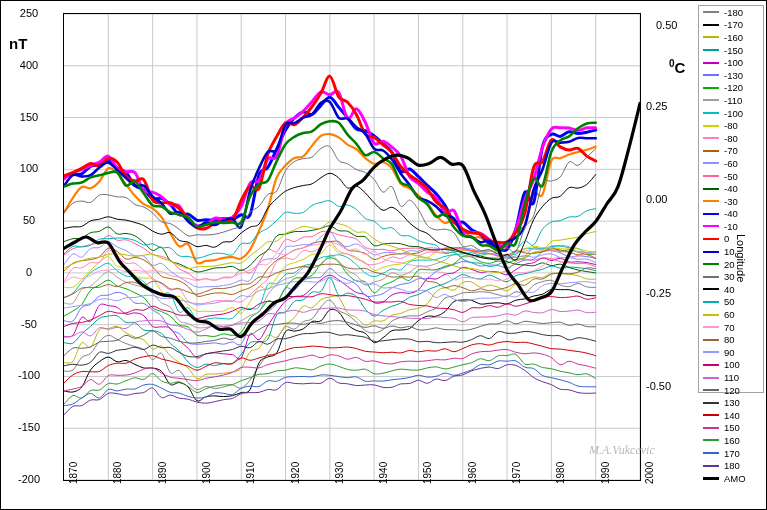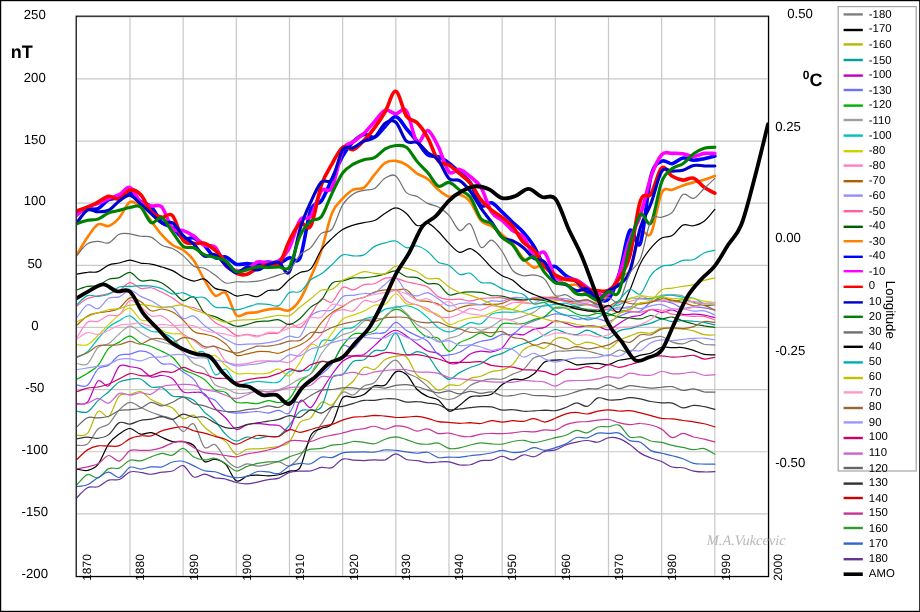--- a/index.html
+++ b/index.html
@@ -263,27 +263,27 @@
   </div>
 
 <div class="ylab" style="left: 2px; top: 472px;">-200</div>
     <div class="ylab" style="left: 2px; top: 420.222px;">-150</div>
     <div class="ylab" style="left: 2px; top: 368.444px;">-100</div>
     <div class="ylab" style="left: 2px; top: 316.667px;">-50</div>
     <div class="ylab" style="left: 2px; top: 264.889px;">0</div>
     <div class="ylab" style="left: 2px; top: 213.111px;">50</div>
     <div class="ylab" style="left: 2px; top: 161.333px;">100</div>
     <div class="ylab" style="left: 2px; top: 109.556px;">150</div>
-    <div class="ylab" style="left: 2px; top: 57.7778px;">200</div>
+    <div class="ylab" style="left: 2px; top: 57.7778px;">400</div>
     <div class="ylab" style="left: 2px; top: 6px;">250</div>
     <div class="ylab2" style="left: 645px; top: 378.8px;">-0.50</div>
     <div class="ylab2" style="left: 645px; top: 285.6px;">-0.25</div>
     <div class="ylab2" style="left: 645px; top: 192.4px;">0.00</div>
     <div class="ylab2" style="left: 645px; top: 99.2px;">0.25</div>
-    <div class="ylab2" style="left: 645px; top: 5px; padding-left: 10px;">0.50</div>
+    <div class="ylab2" style="left: 645px; top: 18px; padding-left: 10px;">0.50</div>
     <div class="xticklab" style="left: 67px; top: 483px; transform: rotate(-90deg); transform-origin: left top;">1870</div>
     <div class="xticklab" style="left: 111.308px; top: 483px; transform: rotate(-90deg); transform-origin: left top;">1880</div>
     <div class="xticklab" style="left: 155.615px; top: 483px; transform: rotate(-90deg); transform-origin: left top;">1890</div>
     <div class="xticklab" style="left: 199.923px; top: 483px; transform: rotate(-90deg); transform-origin: left top;">1900</div>
     <div class="xticklab" style="left: 244.231px; top: 483px; transform: rotate(-90deg); transform-origin: left top;">1910</div>
     <div class="xticklab" style="left: 288.538px; top: 483px; transform: rotate(-90deg); transform-origin: left top;">1920</div>
     <div class="xticklab" style="left: 332.846px; top: 483px; transform: rotate(-90deg); transform-origin: left top;">1930</div>
     <div class="xticklab" style="left: 377.154px; top: 483px; transform: rotate(-90deg); transform-origin: left top;">1940</div>
     <div class="xticklab" style="left: 421.462px; top: 483px; transform: rotate(-90deg); transform-origin: left top;">1950</div>
     <div class="xticklab" style="left: 465.769px; top: 483px; transform: rotate(-90deg); transform-origin: left top;">1960</div>

